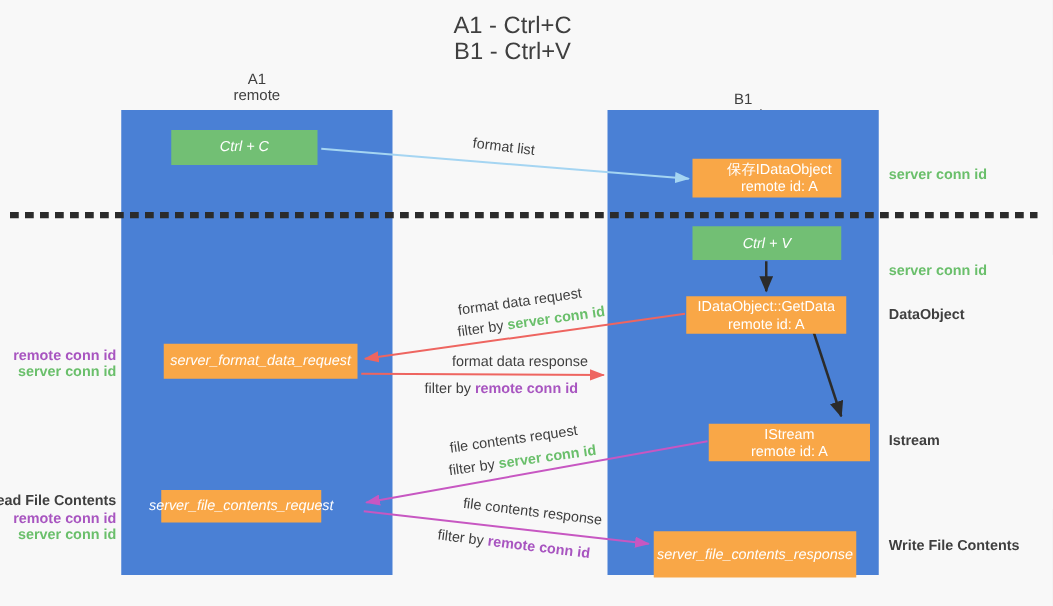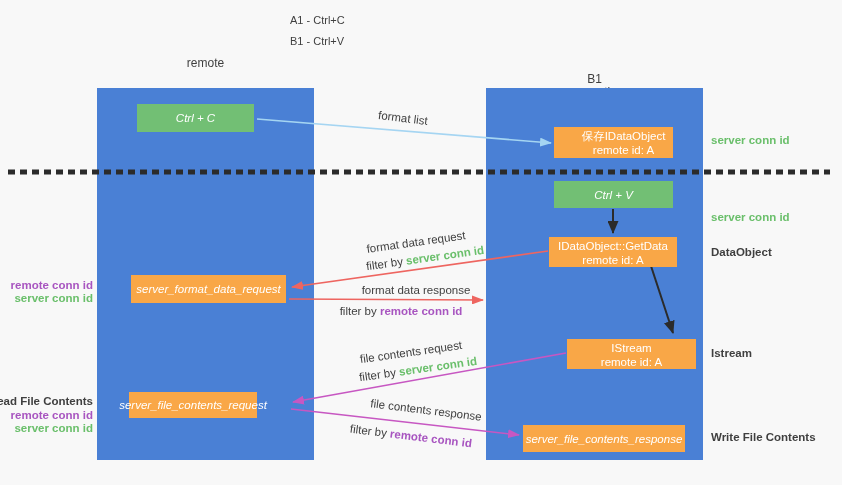--- a/index.html
+++ b/index.html
@@ -5,21 +5,21 @@
   :root{
     --column-blue:#4a80d5; --node-orange:#f9a747; --node-green:#72bf74;
     --text-green:#6abf6b; --text-purple:#a855c0; --arrow-red:#ee6560;
     --arrow-magenta:#c757c2; --arrow-lightblue:#a5d5f2; --arrow-black:#2b2b2b;
     --background:#f8f8f8; --text-dark:#3f3f3f;
   }
   *{margin:0;padding:0;box-sizing:border-box;}
   body{font-family:"Liberation Sans",sans-serif;background:#e9e9e9;}
   .canvas{position:relative;width:842px;height:485px;background:var(--background);overflow:hidden;}
   .abs{position:absolute;}
-  .title{left:290px;top:10px;width:240px;text-align:left;font-size:11px;line-height:21px;color:var(--text-dark);}
+  .title{left:290px;top:10px;width:240px;text-align:center;font-size:19px;line-height:21px;color:var(--text-dark);}
   .colhead{top:57px;width:217px;text-align:center;font-size:12px;line-height:13px;color:var(--text-dark);}
   .lifeline{top:88px;width:217px;height:372px;background:var(--column-blue);}
   svg.overlay{position:absolute;left:0;top:0;z-index:2;}
   .node{z-index:3;color:#fff;text-align:center;font-size:11.5px;}
   .green-node{background:var(--node-green);}
   .orange-node{background:var(--node-orange);}
   .one-line{display:flex;align-items:center;justify-content:center;font-style:italic;}
   .two-line{padding-top:2px;line-height:14px;}
   .note{z-index:3;font-size:11.5px;color:var(--text-dark);white-space:nowrap;font-weight:bold;}
   .note.right{left:711px;}
@@ -40,20 +40,21 @@
 <body>
 
 <div class="canvas">
 
   <div class="abs title">
     <div>A1 - Ctrl+C</div>
     <div>B1 - Ctrl+V</div>
   </div>
 
   <div class="abs colhead" style="left:97px;">
+    <div>A1</div>
     <div>remote</div>
   </div>
   <div class="abs colhead" style="left:486px;margin-top:16px;">
     <div>B1</div>
     <div>connection</div>
   </div>
 
   <div class="abs lifeline" style="left:97px;"></div>
   <div class="abs lifeline" style="left:486px;"></div>
 
@@ -107,21 +108,21 @@
   </div>
 
   <div class="abs node orange-node one-line" style="left:131px;top:275px;width:155px;height:28px;">
     <span>server_format_data_request</span>
   </div>
 
   <div class="abs node orange-node one-line" style="left:129px;top:392px;width:128px;height:26px;">
     <span>server_file_contents_request</span>
   </div>
 
-  <div class="abs node orange-node one-line" style="left:523px;top:425px;width:162px;height:27px;">
+  <div class="abs node orange-node one-line" style="left:523px;top:425px;width:162px;height:37px;">
     <span>server_file_contents_response</span>
   </div>
 
   <div class="abs note right green-t" style="top:134px;">server conn id</div>
   <div class="abs note right green-t" style="top:211px;">server conn id</div>
   <div class="abs note right" style="top:246px;">DataObject</div>
   <div class="abs note right" style="top:347px;">Istream</div>
   <div class="abs note right" style="top:431px;">Write File Contents</div>
 
   <div class="abs note lefts purple-t" style="top:279px;">remote conn id</div>

